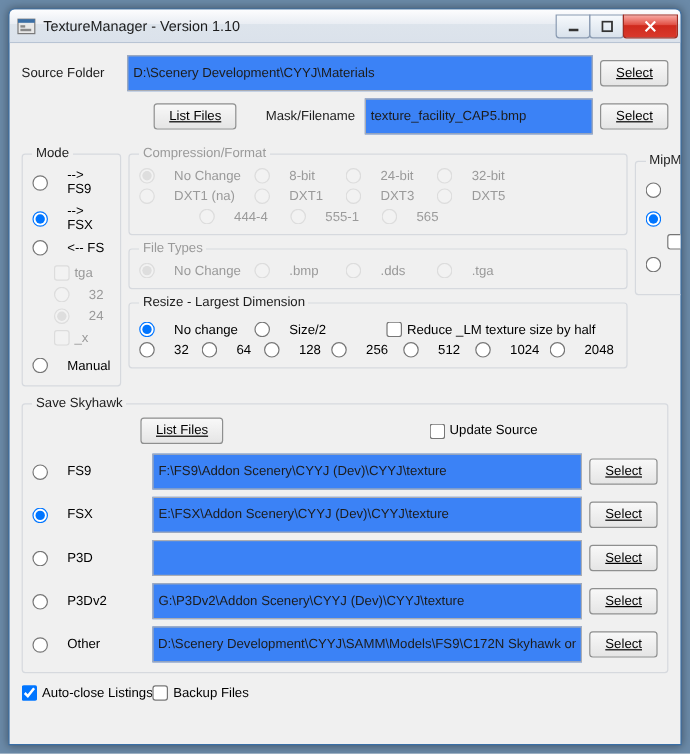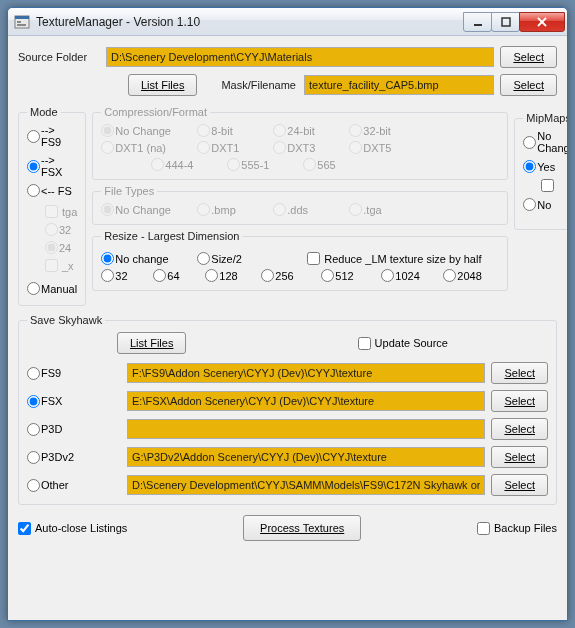--- a/index.html
+++ b/index.html
@@ -59,39 +59,39 @@
   }
   .content {
     flex:1;
     padding: 10px 10px 8px 10px;
     overflow:hidden;
   }
   .row { display:flex; align-items:center; margin-bottom:6px; }
   .label { color:#1c1c1c; }
   .textbox {
     border:1px solid #abadb3;
-    background:#eab308;
+    background:#3b82f6;
     height:20px;
-    padding:2px 4px;
+    padding:14px 4px;
     font:inherit;
     color:#1c1c1c;
   }
   .btn {
     border:1px solid #8e8f8f;
     background: linear-gradient(to bottom,#f8f8f8,#e5e5e5);
     height:22px;
     padding:0 12px;
     font:inherit;
     border-radius:3px;
     cursor:default;
     text-decoration:underline;
   }
   .chk { display:inline-flex; align-items:center; gap:4px; }
   .chk input { margin:0; width:13px; height:13px; }
-  .rad { display:inline-flex; align-items:center; gap:1px; }
+  .rad { display:inline-flex; align-items:center; gap:16px; }
   .rad input { margin:0; width:13px; height:13px; }
   fieldset.group {
     border:1px solid #d6d9de;
     border-radius:3px;
     margin:0;
     padding:6px 8px 8px 8px;
   }
   fieldset.group > legend {
     padding:0 3px;
     color:#1c1c1c;
@@ -409,23 +409,20 @@
           <button class="btn">Select</button>
         </div>
       </div>
     </fieldset>
 
     <div class="footer">
       <label class="chk">
           <input type="checkbox" checked="" style="">
           <span>Auto-close Listings</span>
         </label>
-      <div style="flex:1;display:flex;justify-content:center">
-        <button class="btn" style="height:26px;padding:0 16px">Process Textures</button>
-      </div>
       <label class="chk">
           <input type="checkbox" style="">
           <span>Backup Files</span>
         </label>
     </div>
 
   </div>
 </div>
 
 </body></html>

